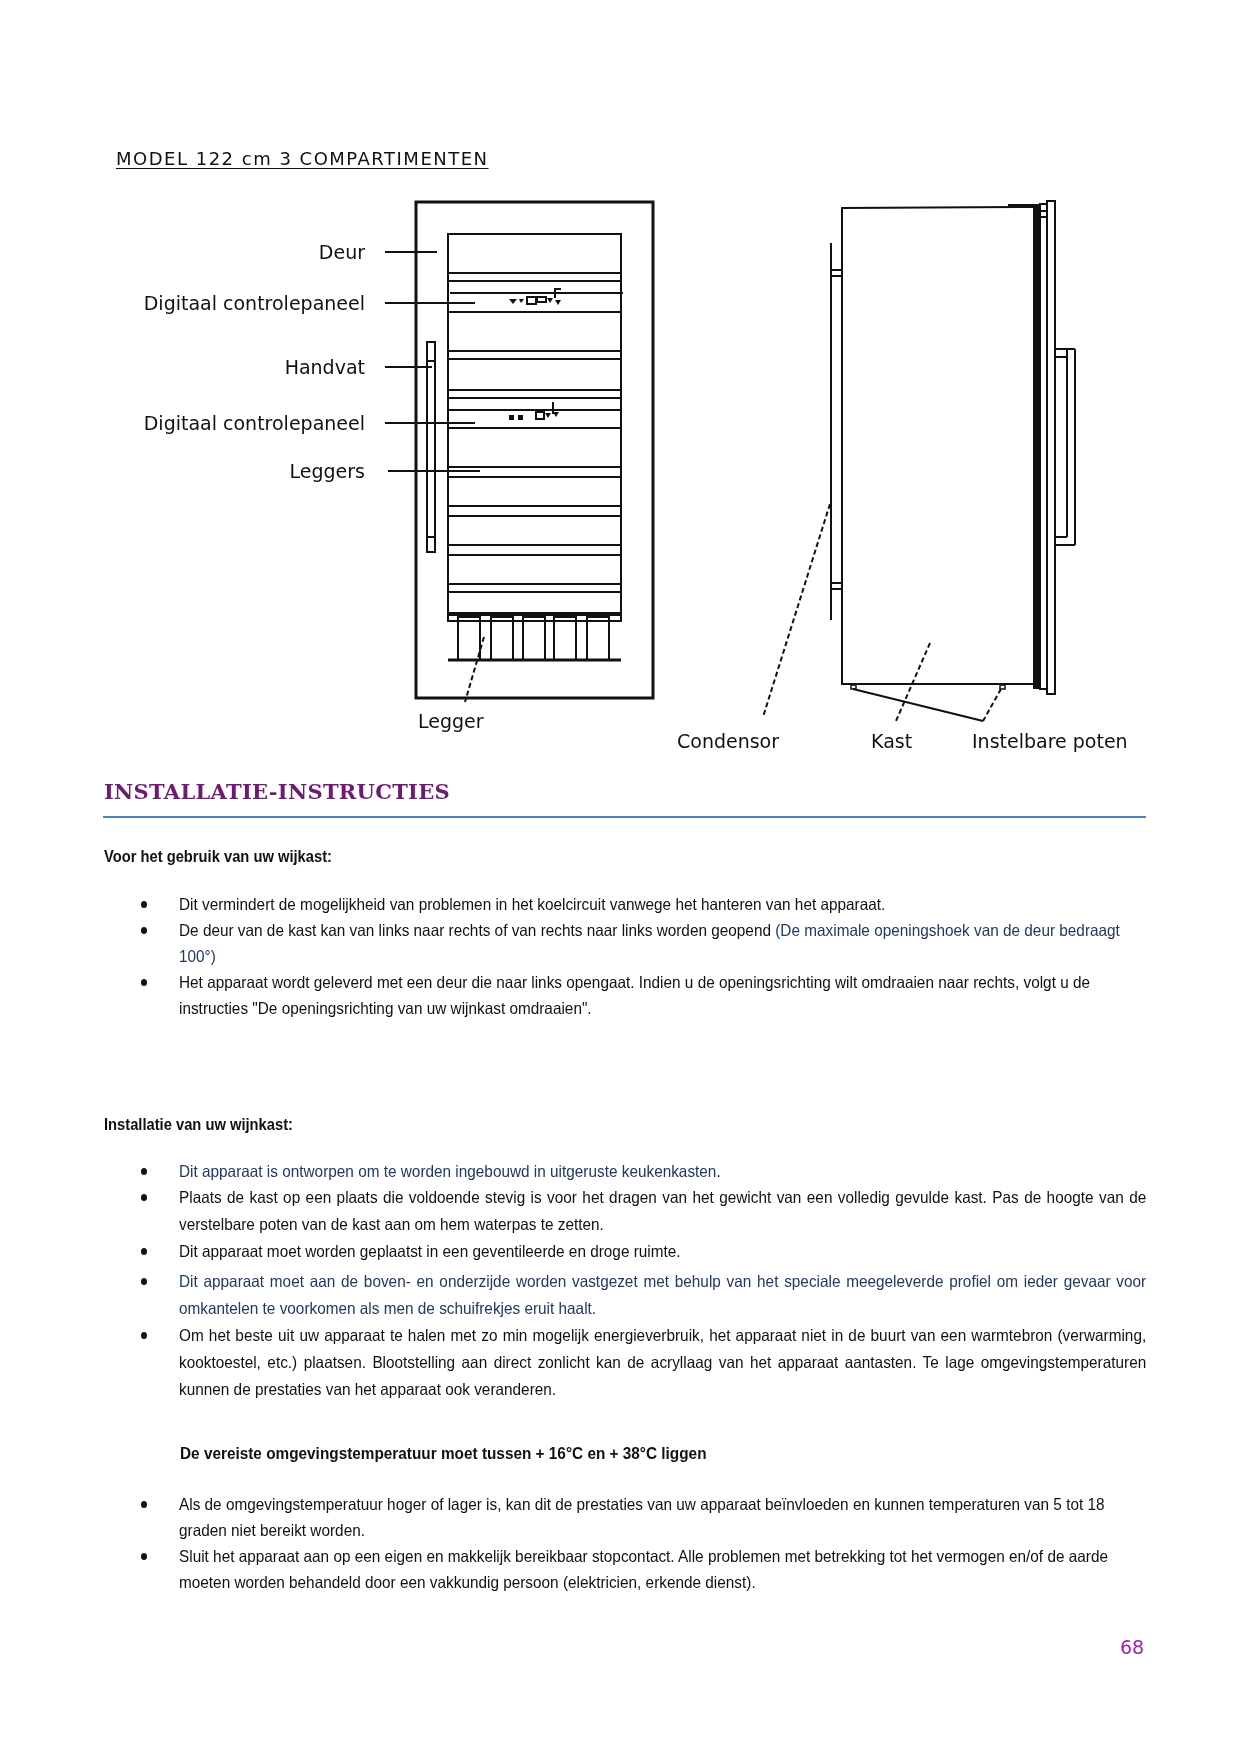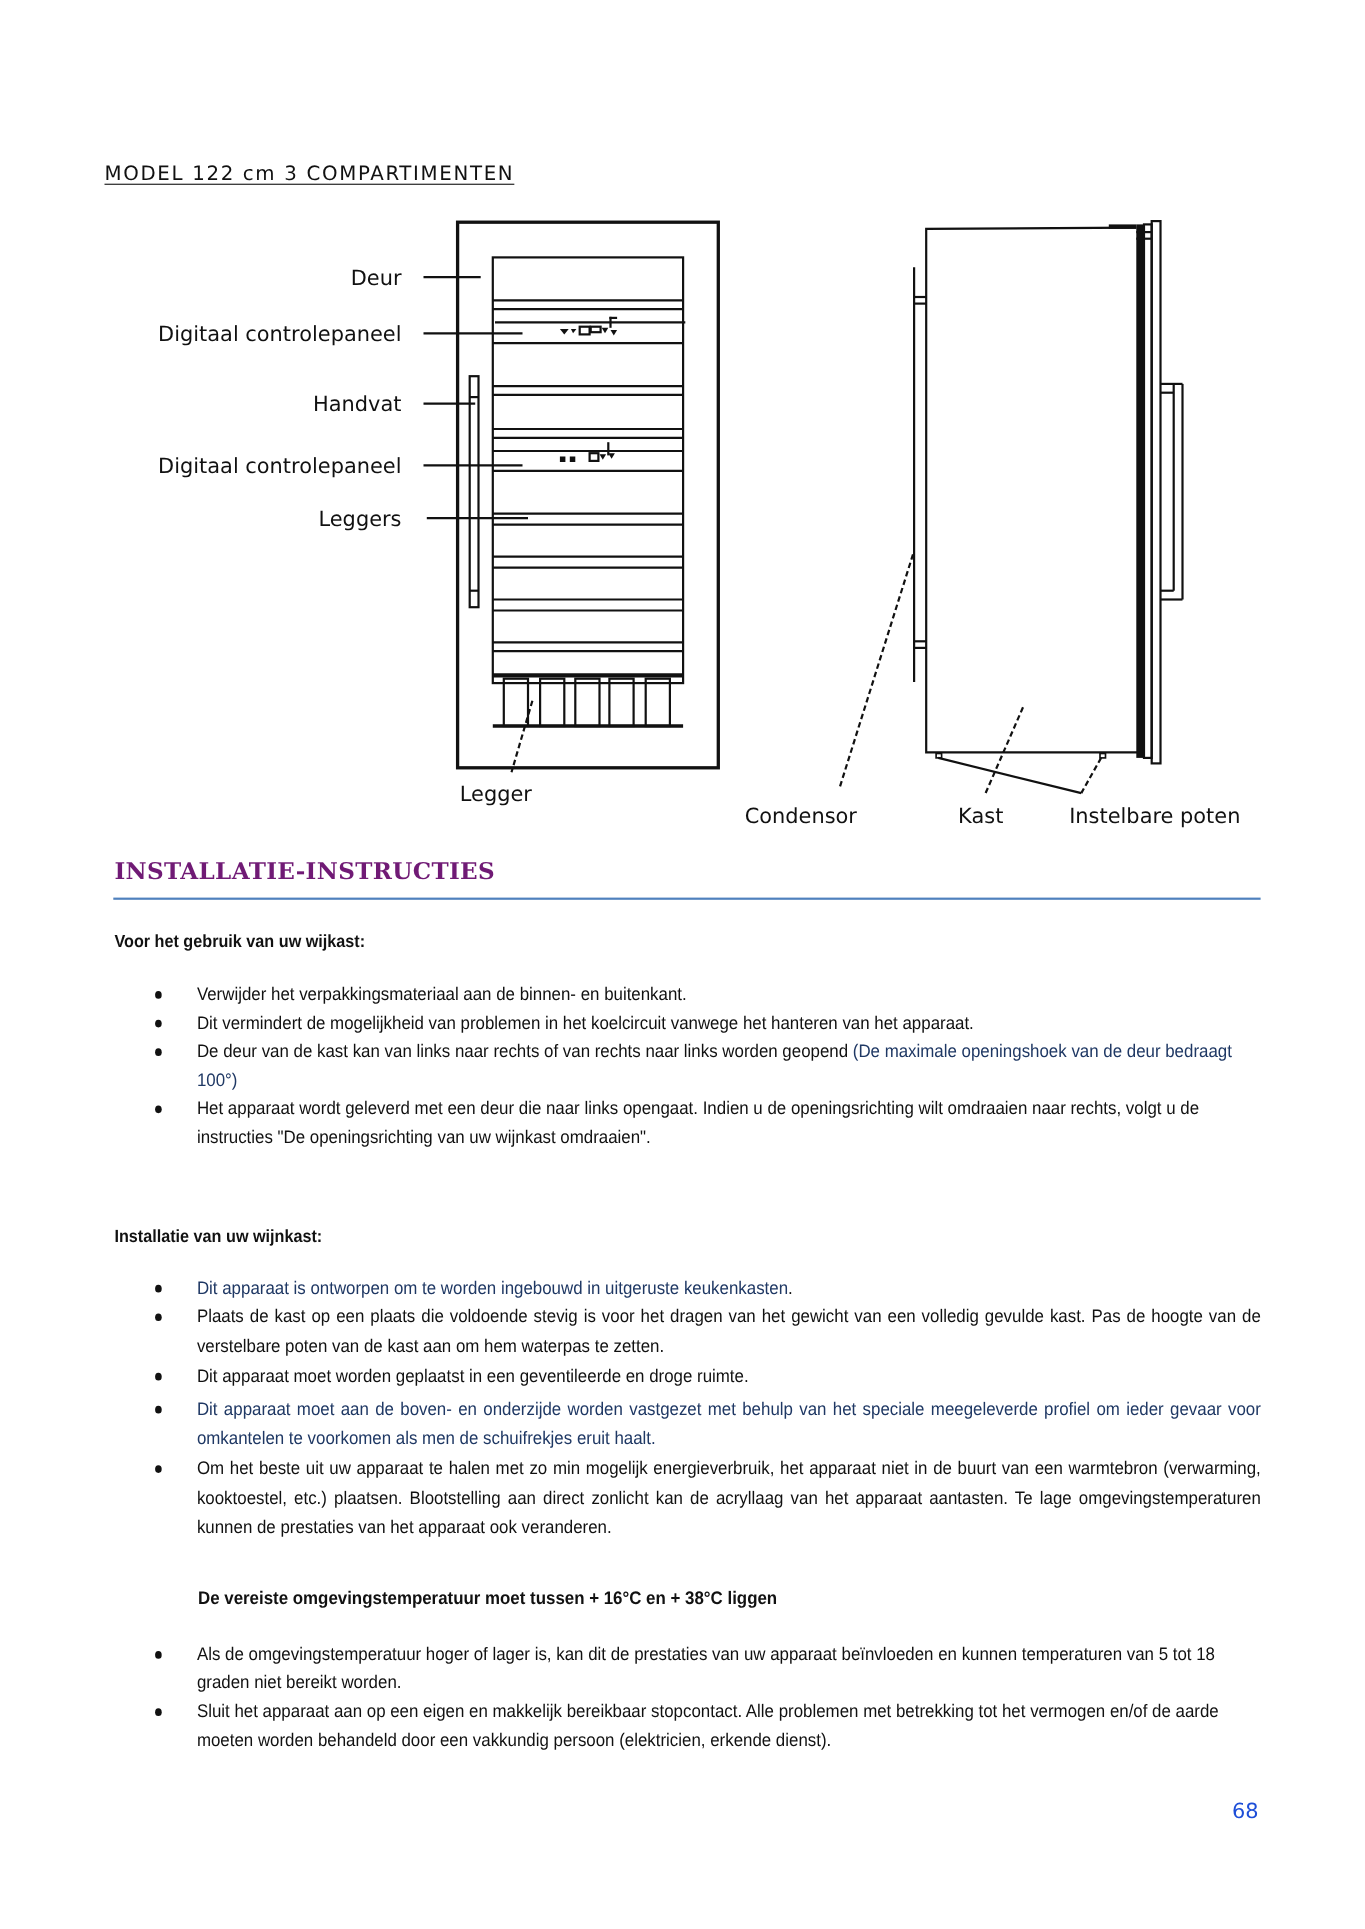--- a/index.html
+++ b/index.html
@@ -1,18 +1,18 @@
 <!DOCTYPE html>
 <html><head>
   <meta charset="utf-8">
   <style>
     html, body { margin: 0; padding: 0; background: #ffffff; }
     body { width: 1241px; height: 1754px; position: relative; overflow: hidden; color: #111; }
     .model-title {
-      position: absolute; left: 95px; top: 148px;
+      position: absolute; left: 116px; top: 148px;
       font-family: "DejaVu Sans", sans-serif; font-size: 18px; letter-spacing: 1.5px;
       text-decoration: underline; text-underline-offset: 3px; color: #111;
     }
     .diagram { position: absolute; left: 0; top: 0; width: 1241px; height: 770px; }
     .diagram text { font-family: "DejaVu Sans", sans-serif; font-size: 19px; fill: #111; }
     .section-title {
       position: absolute; left: 104px; top: 779px;
       font-family: "DejaVu Serif", serif; font-weight: bold; font-size: 21px; color: #701a75;
       letter-spacing: 0.3px;
     }
@@ -33,21 +33,21 @@
     .txt { transform: scaleX(0.93); transform-origin: left; display: inline-block; width: 1040px; }
     .justify { text-align: justify; text-align-last: left; }
     .blue { color: #1f3864; }
     .temp-note {
       position: absolute; left: 180px; top: 1444px;
       font-family: "Liberation Sans", sans-serif; font-weight: bold; font-size: 16.5px; color: #111;
       transform: scaleX(0.93); transform-origin: left;
     }
     .page-number {
       position: absolute; left: 1120px; top: 1636px;
-      font-family: "DejaVu Sans", sans-serif; font-size: 19px; color: #1d4ed8;
+      font-family: "DejaVu Sans", sans-serif; font-size: 19px; color: #a21caf;
     }
   </style>
 </head>
 <body>
 
 <div class="model-title">MODEL 122 cm 3 COMPARTIMENTEN</div>
 
 <svg class="diagram" viewBox="0 0 1241 770" width="1241" height="770">
 
   <g stroke="#111" fill="none">
@@ -170,21 +170,20 @@
     <text x="972" y="748">Instelbare poten</text>
   </g>
 </svg>
 
 <div class="section-title">INSTALLATIE-INSTRUCTIES</div>
 <div class="section-rule"></div>
 
 <div class="subhead" style="top:848px;">Voor het gebruik van uw wijkast:</div>
 
 <ul class="blist" style="top:891px;">
-  <li><span class="bullet"></span><span class="txt">Verwijder het verpakkingsmateriaal aan de binnen- en buitenkant.</span></li>
   <li><span class="bullet"></span><span class="txt">Dit vermindert de mogelijkheid van problemen in het koelcircuit vanwege het hanteren van het apparaat.</span></li>
   <li><span class="bullet"></span><span class="txt"><span>De deur van de kast kan van links naar rechts of van rechts naar links worden geopend </span><span class="blue">(De maximale openingshoek van de deur bedraagt 100°)</span></span></li>
   <li><span class="bullet"></span><span class="txt">Het apparaat wordt geleverd met een deur die naar links opengaat. Indien u de openingsrichting wilt omdraaien naar rechts, volgt u de instructies "De openingsrichting van uw wijnkast omdraaien".</span></li>
 </ul>
 
 <div class="subhead" style="top:1116px;">Installatie van uw wijnkast:</div>
 
 <ul class="blist" style="top:1158px;">
   <li><span class="bullet"></span><span class="txt"><span class="blue">Dit apparaat is ontworpen om te worden ingebouwd in uitgeruste keukenkasten</span><span>.</span></span></li>
   <li style="line-height:27px;"><span class="bullet"></span><span class="txt justify">Plaats de kast op een plaats die voldoende stevig is voor het dragen van het gewicht van een volledig gevulde kast. Pas de hoogte van de verstelbare poten van de kast aan om hem waterpas te zetten.</span></li>

